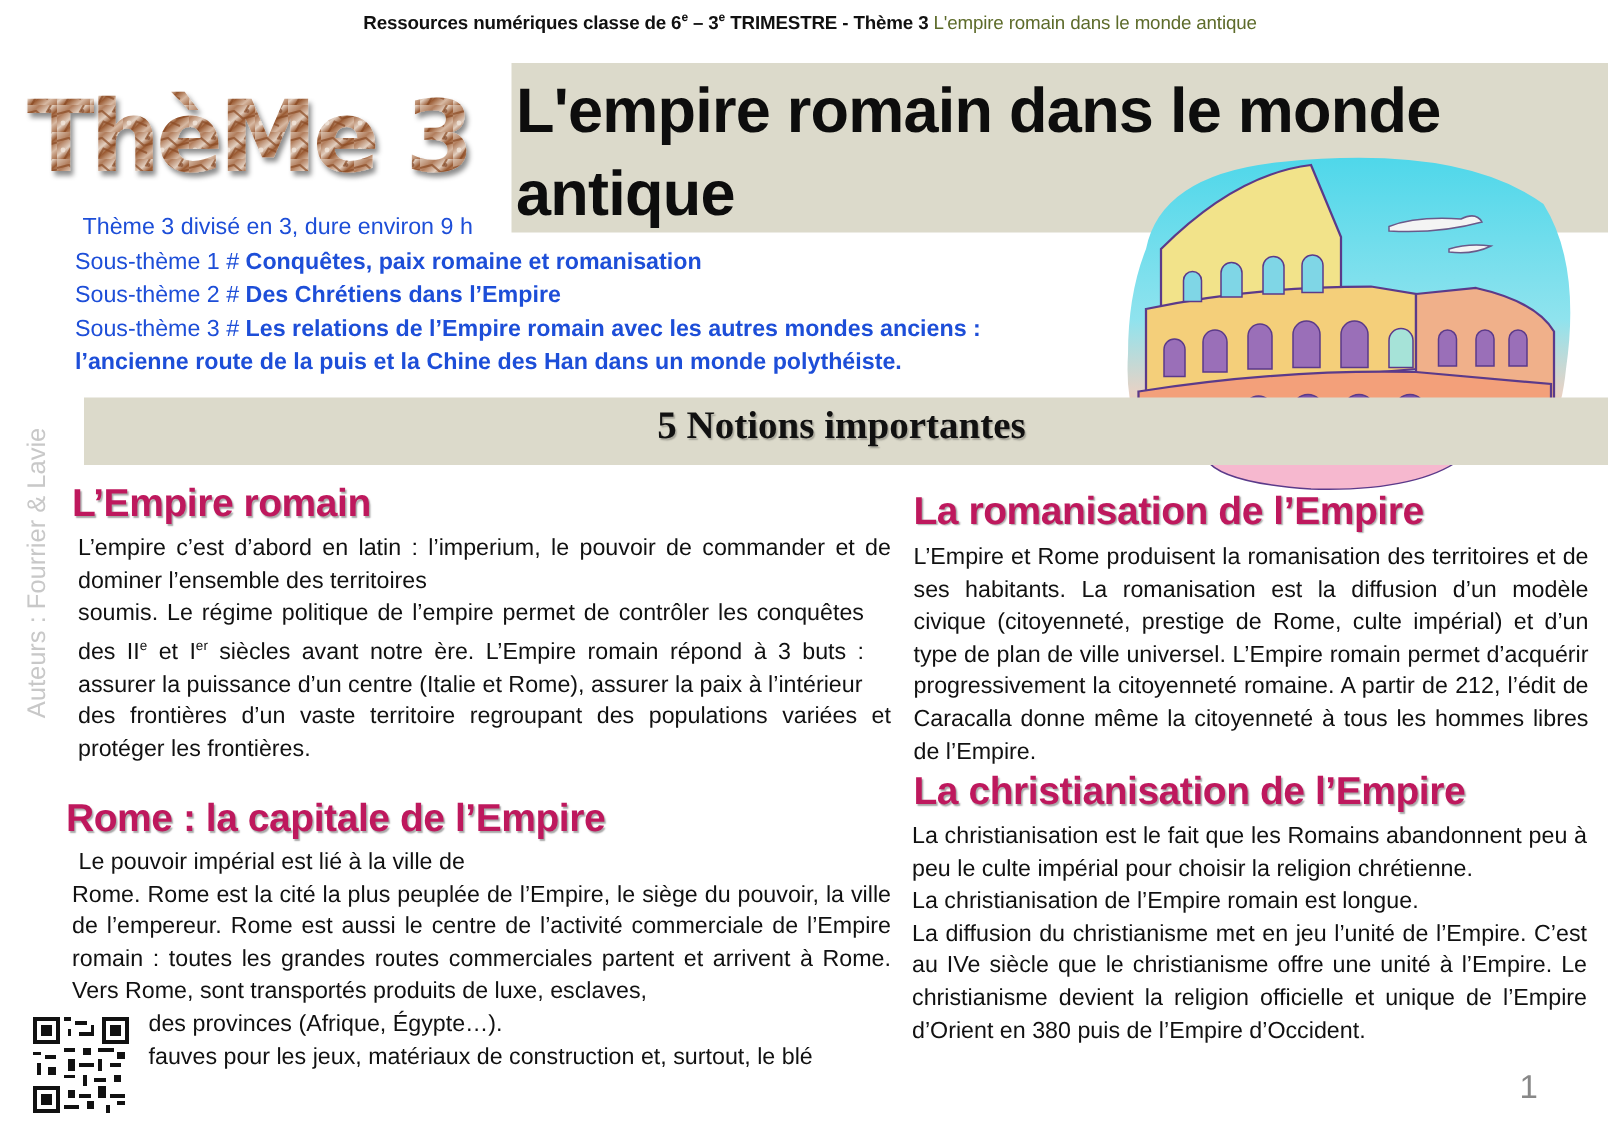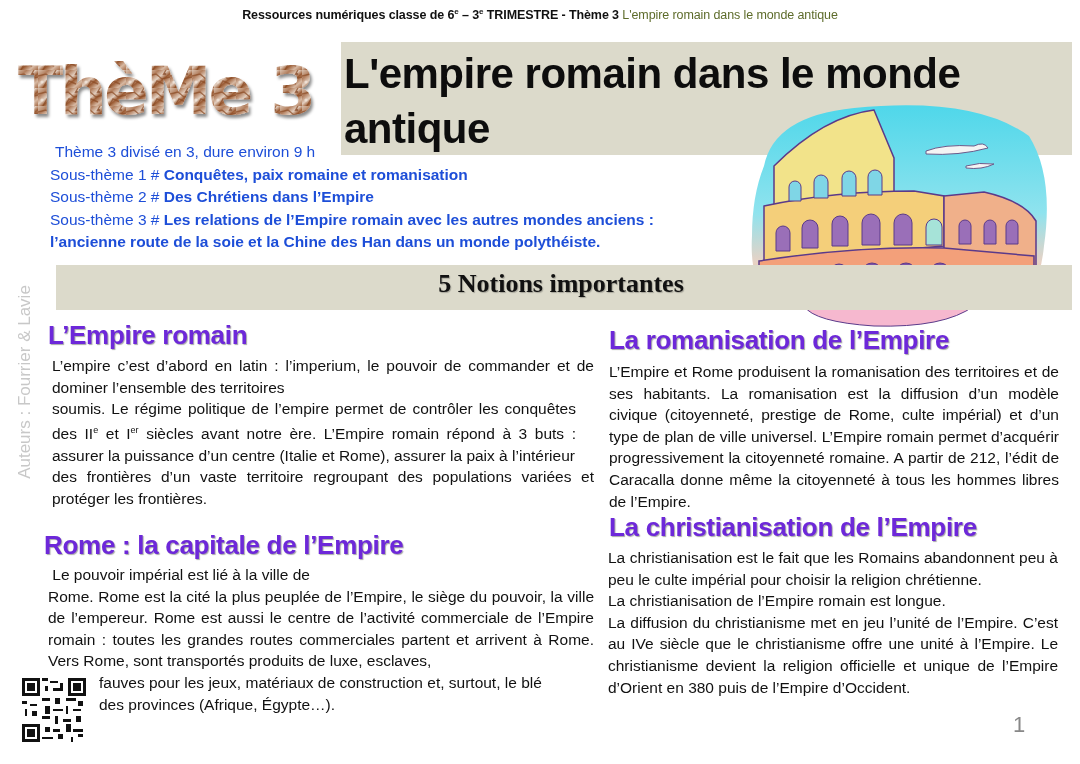--- a/index.html
+++ b/index.html
@@ -51,21 +51,21 @@
   .notions-band {
     position: absolute; top: 265px; left: 56px; width: 1016px; height: 45px;
     background: #dcdacb;
   }
   .notions-text {
     position: absolute; top: 269px; left: 56px; width: 1010px; text-align: center;
     font-size: 26px; font-weight: bold; color: #111; text-shadow: 1px 1px 1px rgba(0,0,0,0.25); font-family: Liberation Serif, serif;
   }
 
   .section-title {
-    position: absolute; font-size: 26px; font-weight: bold; color: #6d28d9;
+    position: absolute; font-size: 26px; font-weight: bold; color: #be185d;
     text-shadow: 1px 1px 1px rgba(0,0,0,0.35); letter-spacing: -0.3px;
   }
   .para {
     position: absolute; font-size: 15.5px; line-height: 21.6px; color: #111;
   }
   .justify { text-align: justify; }
   .para sup { font-size: 9px; }
 
   .qr {
     position: absolute; left: 22px; top: 678px; width: 64px; height: 64px;
@@ -163,43 +163,43 @@
 
     <path d="M60 210 Q150 200 230 210 Q200 232 130 230 Q70 226 60 210 Z" fill="#f6b8cf" stroke="#5b3a8a" stroke-width="1"></path>
   </svg>
 </div>
 
 <div class="intro">
   <div class="first">Thème 3 divisé en 3, dure environ 9 h</div>
   <div><span>Sous-thème 1 # </span><b> Conquêtes, paix romaine et romanisation</b></div>
   <div><span>Sous-thème 2 # </span><b> Des Chrétiens dans l’Empire</b></div>
   <div><span>Sous-thème 3 # </span><b>Les relations de l’Empire romain avec les autres mondes anciens :</b></div>
-  <div><b>l’ancienne route de la soie et la Chine des Han dans un monde polythéiste.</b></div>
+  <div><b>l’ancienne route de la puis et la Chine des Han dans un monde polythéiste.</b></div>
 </div>
 
 <div class="vertical-credit">
     <span>Auteurs : Fourrier &amp; Lavie</span>
   </div>
 
 <div class="notions-band"></div>
 <div class="notions-text">5 Notions importantes</div>
 
 <div class="section-title" style="top:320px; left:48px;">L’Empire romain</div>
 <div class="para" style="top:355px; left:52px; width:542px;">
   <div class="justify">L’empire c’est d’abord en latin : l’imperium, le pouvoir de commander et de dominer l’ensemble des territoires</div>
   <div style="width:524px;" class="justify"><span>soumis. Le régime politique de l’empire permet de contrôler les conquêtes des II</span><sup>e</sup><span> et I</span><sup>er</sup><span> siècles avant notre ère.  L’Empire romain répond à 3 buts : assurer la puissance d’un centre (Italie et Rome), assurer la paix à l’intérieur</span></div>
   <div class="justify">des frontières d’un vaste territoire regroupant des populations variées et protéger les frontières.</div>
 </div>
 
 <div class="section-title" style="top:530px; left:44px;">Rome : la capitale de l’Empire</div>
 <div class="para" style="top:564px; left:48px; width:546px;">
   <div style="white-space:pre;"> Le pouvoir impérial est lié à la ville de</div>
   <div class="justify">Rome. Rome est la cité la plus  peuplée  de l’Empire, le siège du pouvoir, la ville  de l’empereur. Rome est aussi le centre  de l’activité commerciale de l’Empire   romain : toutes les grandes routes   commerciales partent et arrivent  à  Rome. Vers Rome, sont transportés  produits de luxe, esclaves,</div>
+  <div style="padding-left:51px;">des provinces (Afrique,  Égypte…).</div>
   <div style="padding-left:51px;">fauves pour  les jeux, matériaux de construction et,  surtout, le blé</div>
-  <div style="padding-left:51px;">des provinces (Afrique,  Égypte…).</div>
 </div>
 
 <div class="section-title" style="top:325px; left:609px;">La romanisation de l’Empire</div>
 <div class="para justify" style="top:361px; left:609px; width:450px;">L’Empire et Rome produisent la romanisation des territoires et de ses habitants. La romanisation est la diffusion d’un modèle civique (citoyenneté, prestige de Rome, culte impérial)  et d’un type de plan de ville universel. L’Empire romain permet d’acquérir progressivement la citoyenneté romaine. A partir de 212, l’édit de Caracalla donne même la citoyenneté à tous les hommes libres de l’Empire.</div>
 
 <div class="section-title" style="top:512px; left:609px;">La christianisation de l’Empire</div>
 <div class="para" style="top:547px; left:608px; width:450px;">
   <div class="justify">La christianisation est le fait que les Romains abandonnent peu à peu le culte impérial pour choisir la religion chrétienne.</div>
   <div>La christianisation de l’Empire romain est longue.</div>
   <div class="justify">La diffusion du christianisme met en jeu l’unité de l’Empire. C’est au IVe siècle que le christianisme offre une unité à l’Empire. Le christianisme devient la religion officielle et unique de l’Empire d’Orient en 380 puis de l’Empire d’Occident.</div>

